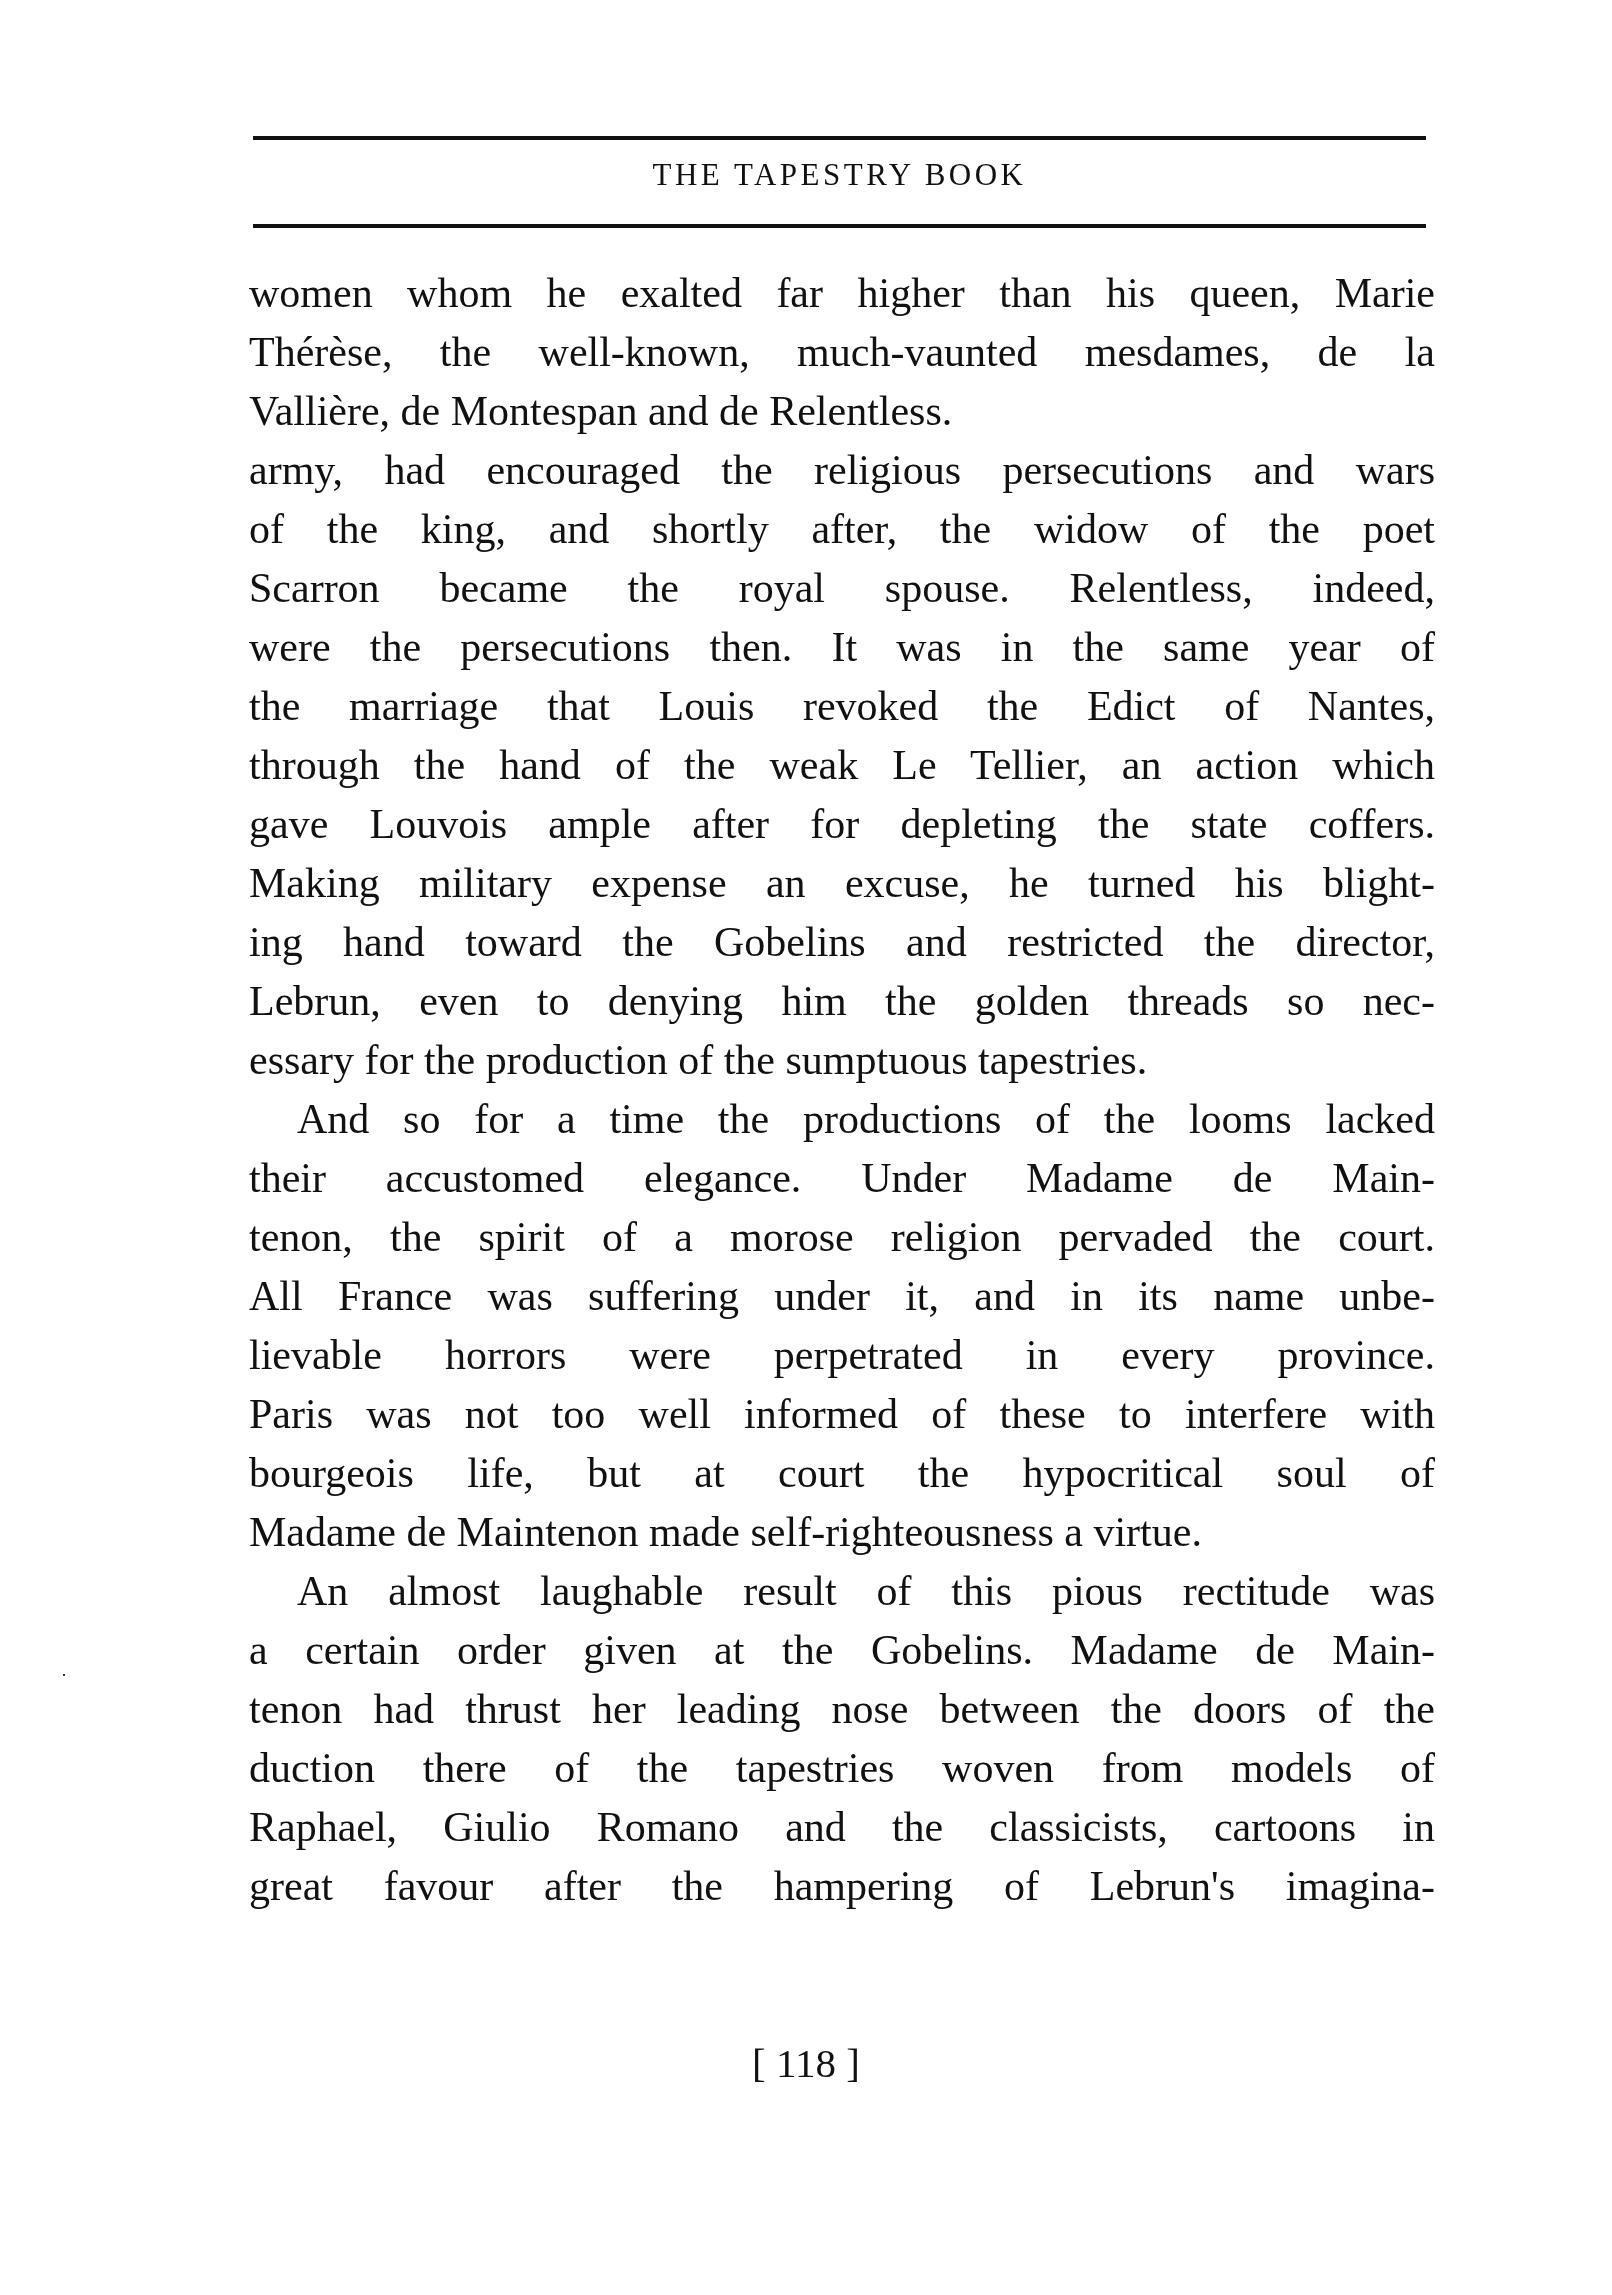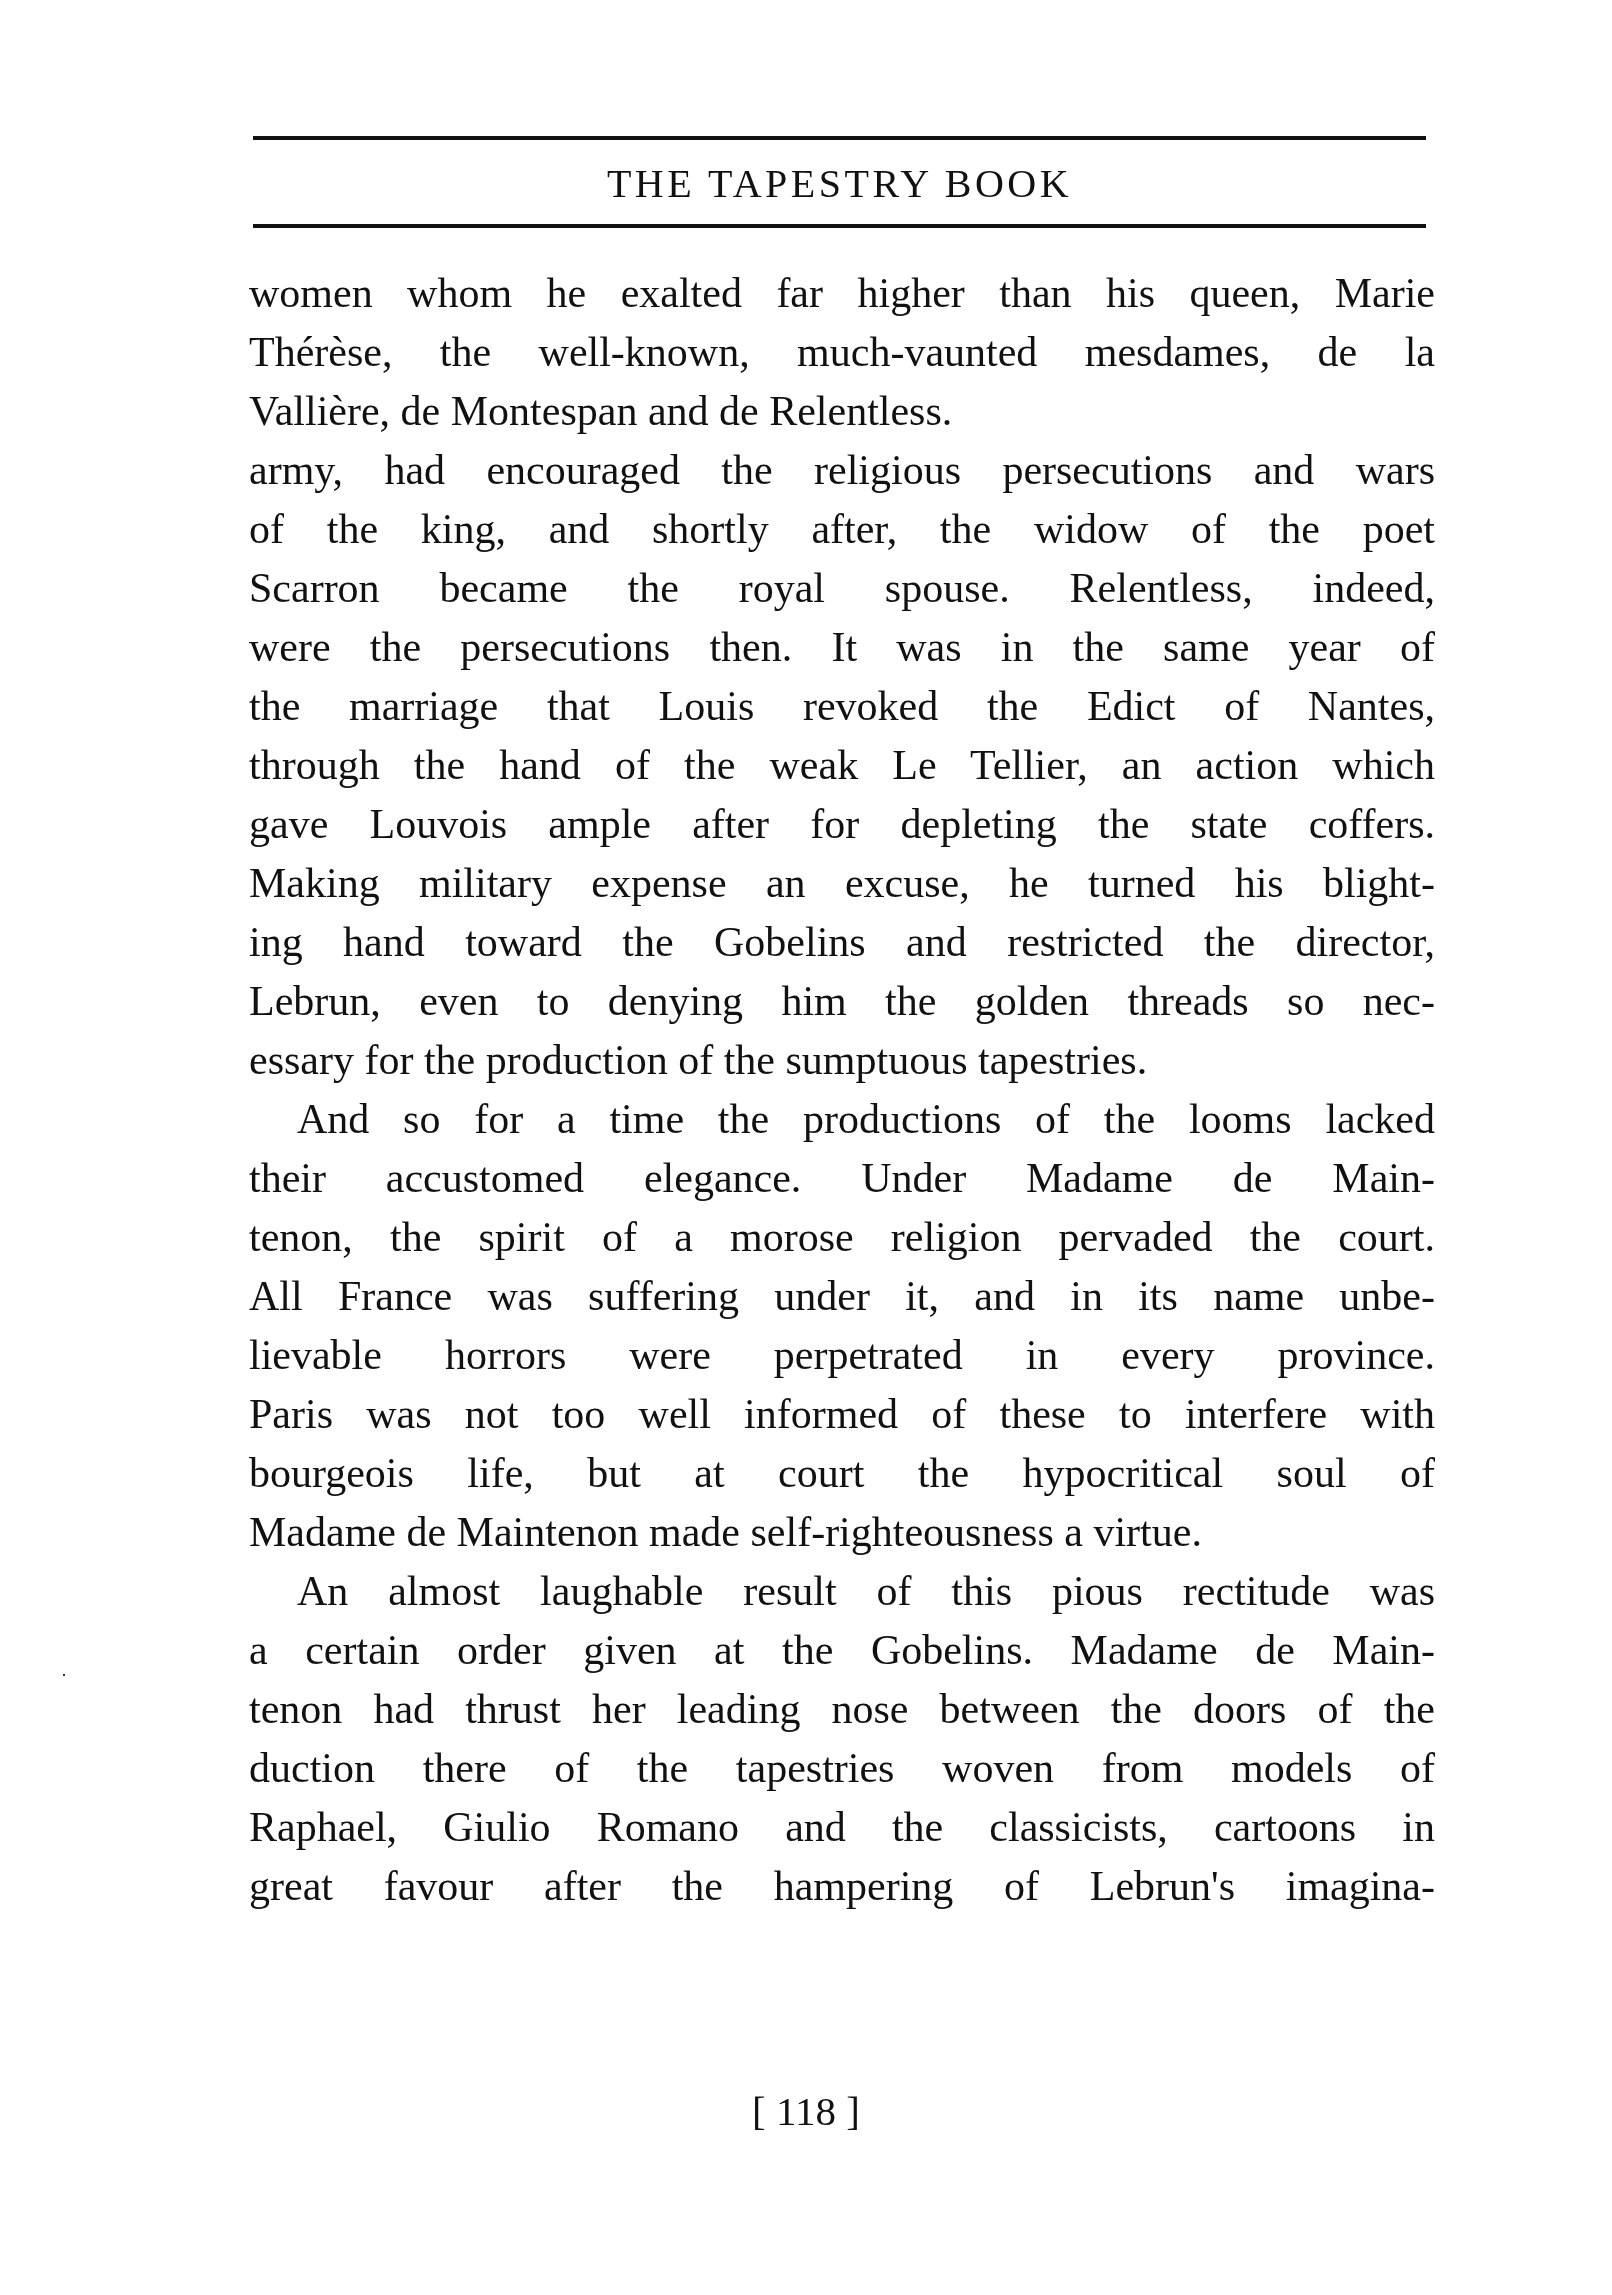--- a/index.html
+++ b/index.html
@@ -1,29 +1,29 @@
 <!DOCTYPE html>
 <html style="font-size:11.3px"><head>
 <meta charset="utf-8">
 <style>
   html, body { margin: 0; padding: 0; background: #ffffff; }
   body { width: 1612px; height: 2295px; position: relative; overflow: hidden;
          font-family: "Liberation Serif", "DejaVu Serif", serif; color: #111; }
   .rule { position: absolute; left: 253px; width: 1173px; height: 3.5px; background: #111; }
   #rule-top { top: 136px; }
   #rule-bottom { top: 224px; }
-  #running-head { position: absolute; top: 159px; left: 253px; width: 1173px; text-align: center;
-                  font-size: 40px; letter-spacing: 3.5px; line-height: 49px; }
+  #running-head { position: absolute; top: 150px; left: 253px; width: 1173px; text-align: center;
+                  font-size: 31px; letter-spacing: 3.5px; line-height: 49px; }
   #body-text { position: absolute; top: 264px; left: 249px; width: 1186px; }
   .line { height: 59px; line-height: 59px; font-size: 42px; white-space: nowrap;
           text-align: justify; text-align-last: justify; }
   .line.last { text-align-last: left; }
   .line.indent { padding-left: 48px; }
   #folio { position: absolute; top: 2035px; left: 0; width: 1612px; text-align: center;
-           font-size: 41px; line-height: 57px; margin-top: 48px; }
+           font-size: 41px; line-height: 57px; }
   #margin-dot { position: absolute; left: 63px; top: 1674px; width: 2.1px; height: 2.1px; background: #333; }
 </style>
 </head>
 <body>
 
 <div id="rule-top" class="rule"></div>
 <div id="running-head">THE TAPESTRY BOOK</div>
 <div id="rule-bottom" class="rule"></div>
 
 <div id="body-text">

